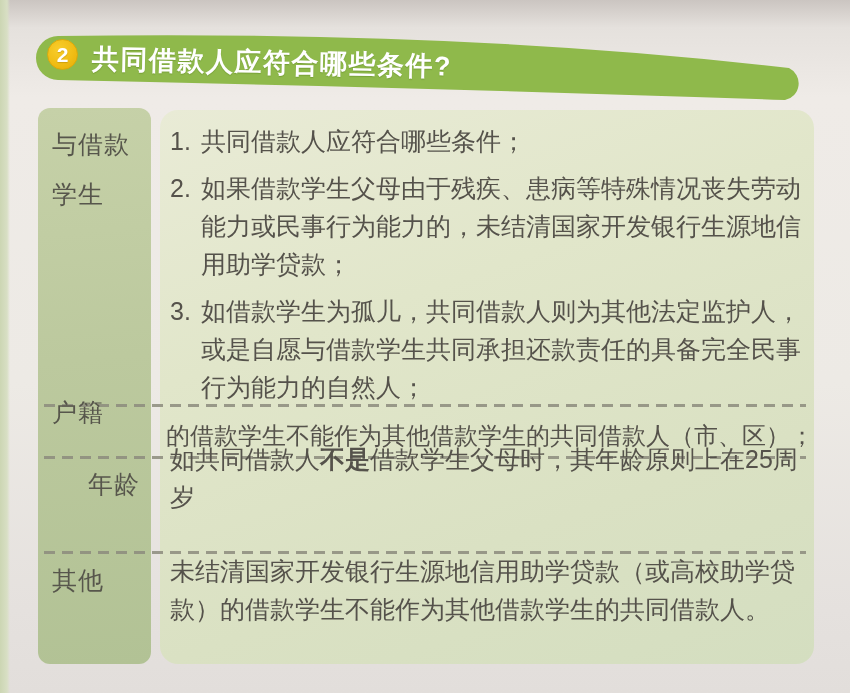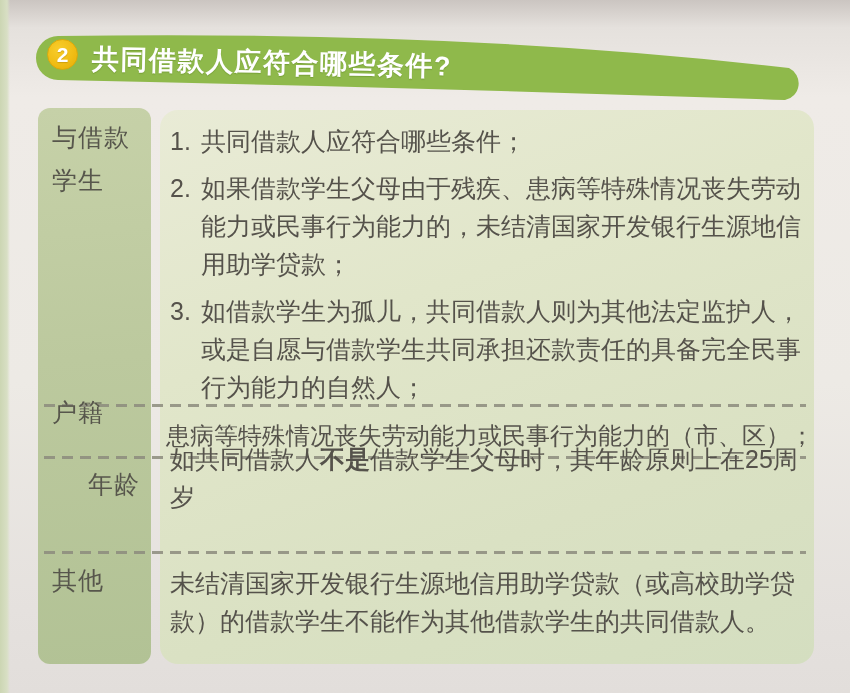--- a/index.html
+++ b/index.html
@@ -53,21 +53,21 @@
   }
   .divider {
     position: absolute; left: 44px; width: 762px; height: 3px;
     background: repeating-linear-gradient(90deg, #8c8b7d 0 11px, rgba(0,0,0,0) 11px 18px);
     opacity: .85;
   }
   .lbl {
     position: absolute; left: 52px;
     color: #57564c; font-size: 25px; letter-spacing: 1px; white-space: nowrap;
   }
-  .lbl-line { line-height: 43px; }
+  .lbl-line { line-height: 43px; margin-top: 7px; }
   .content { position: absolute; color: #55524b; font-size: 25px; line-height: 38px; }
   .li { display: flex; margin-bottom: 9px; }
   .li .num { width: 31px; flex: none; }
   .li .txt { flex: 1; }
   .bold { font-weight: bold; }
 </style>
 </head>
 <body>
 
 <div class="photo">
@@ -102,29 +102,29 @@
     </div>
     <div class="li">
       <span class="num">3.</span>
       <span class="txt">如借款学生为孤儿，共同借款人则为其他法定监护人，或是自愿与借款学生共同承担还款责任的具备完全民事行为能力的自然人；</span>
     </div>
   </div>
 
   <div class="divider" style="top:404px;"></div>
 
   <div class="lbl" style="top:396px;">户籍</div>
-  <div class="content" style="left:166px; top:417px; font-size:24px; white-space:nowrap;">患病等特殊情况丧失劳动能力或民事行为能力的（市、区）；</div>
+  <div class="content" style="left:166px; top:417px; font-size:24px; white-space:nowrap;">的借款学生不能作为其他借款学生的共同借款人（市、区）；</div>
 
   <div class="divider" style="top:456px;"></div>
 
   <div class="lbl" style="top:468px;margin-left:36px;">年龄</div>
   <div class="content" style="left:170px; top:440px; width:650px;">
     <div>
       <span>如共同借款人</span><span class="bold">不是</span><span>借款学生父母时，其年龄原则上在25周岁</span>
     </div>
   </div>
 
   <div class="divider" style="top:551px;"></div>
 
   <div class="lbl" style="top:564px;">其他</div>
-  <div class="content" style="left:170px; top:564px; width:648px;">未结清国家开发银行生源地信用助学贷款（或高校助学贷款）的借款学生不能作为其他借款学生的共同借款人。</div>
+  <div class="content" style="left:170px; top:552px; width:648px;">未结清国家开发银行生源地信用助学贷款（或高校助学贷款）的借款学生不能作为其他借款学生的共同借款人。</div>
 
 </div>
 
 </body></html>

